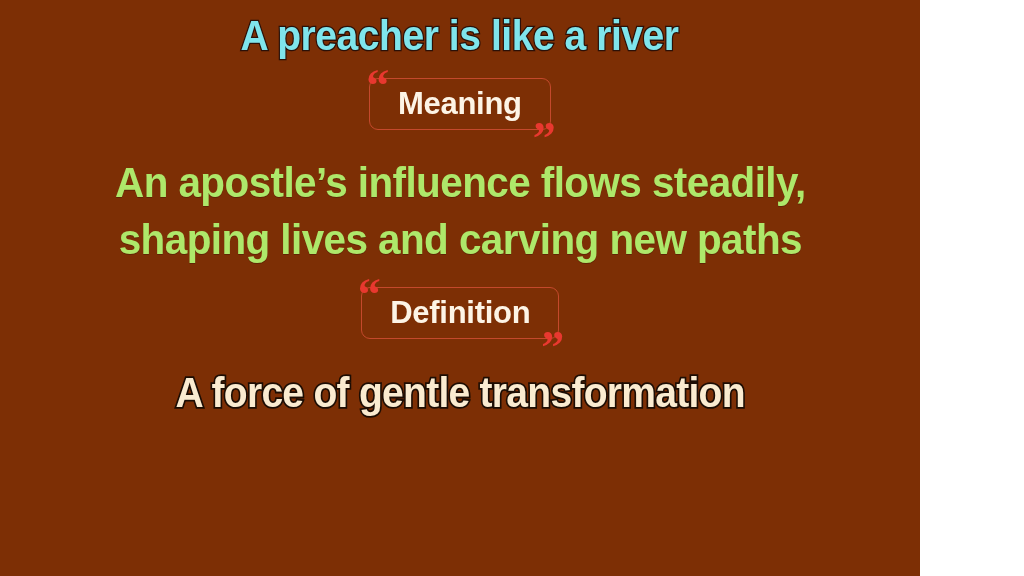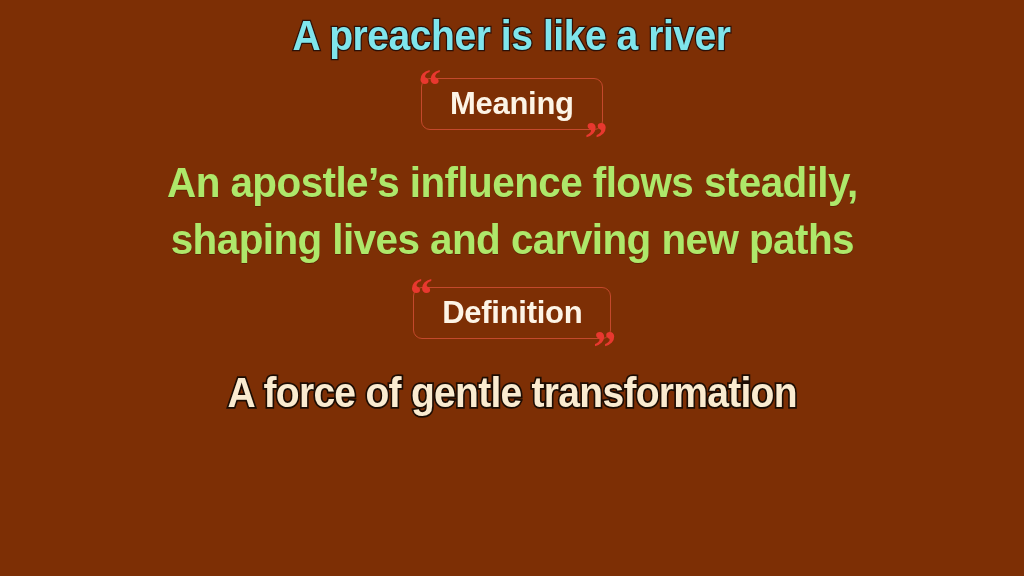--- a/index.html
+++ b/index.html
@@ -8,21 +8,21 @@
   }
   body {
     width: 1024px;
     height: 576px;
     overflow: hidden;
     font-family: "Liberation Sans", sans-serif;
   }
 
   #slide {
     position: relative;
-    width: 1024px;
+    width: 920px;
     height: 576px;
     background: #7d2f05;
     display: flex;
     flex-direction: column;
     align-items: center;
     box-sizing: border-box;
     padding-top: 14px;
   }
 
   

